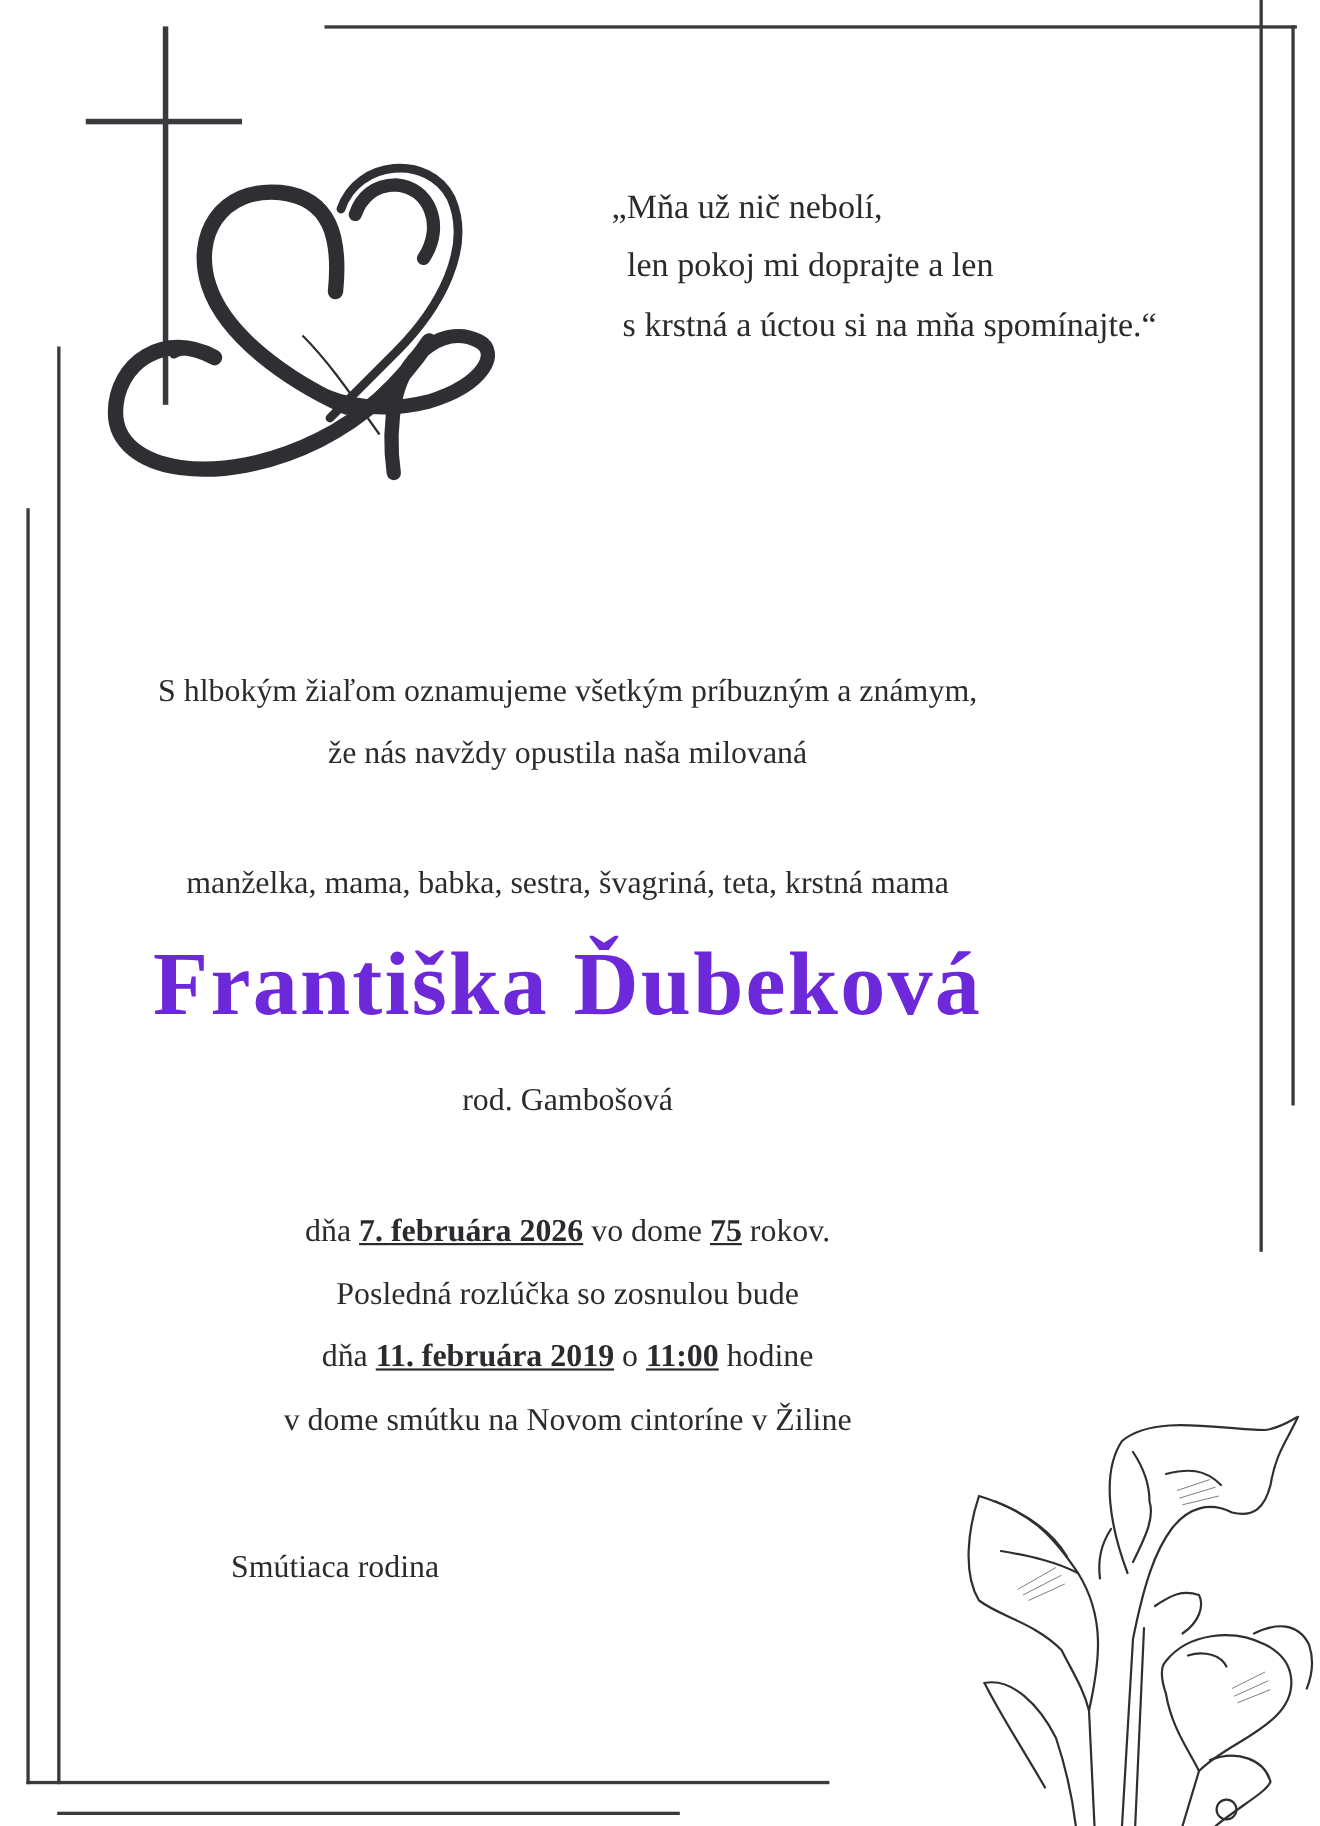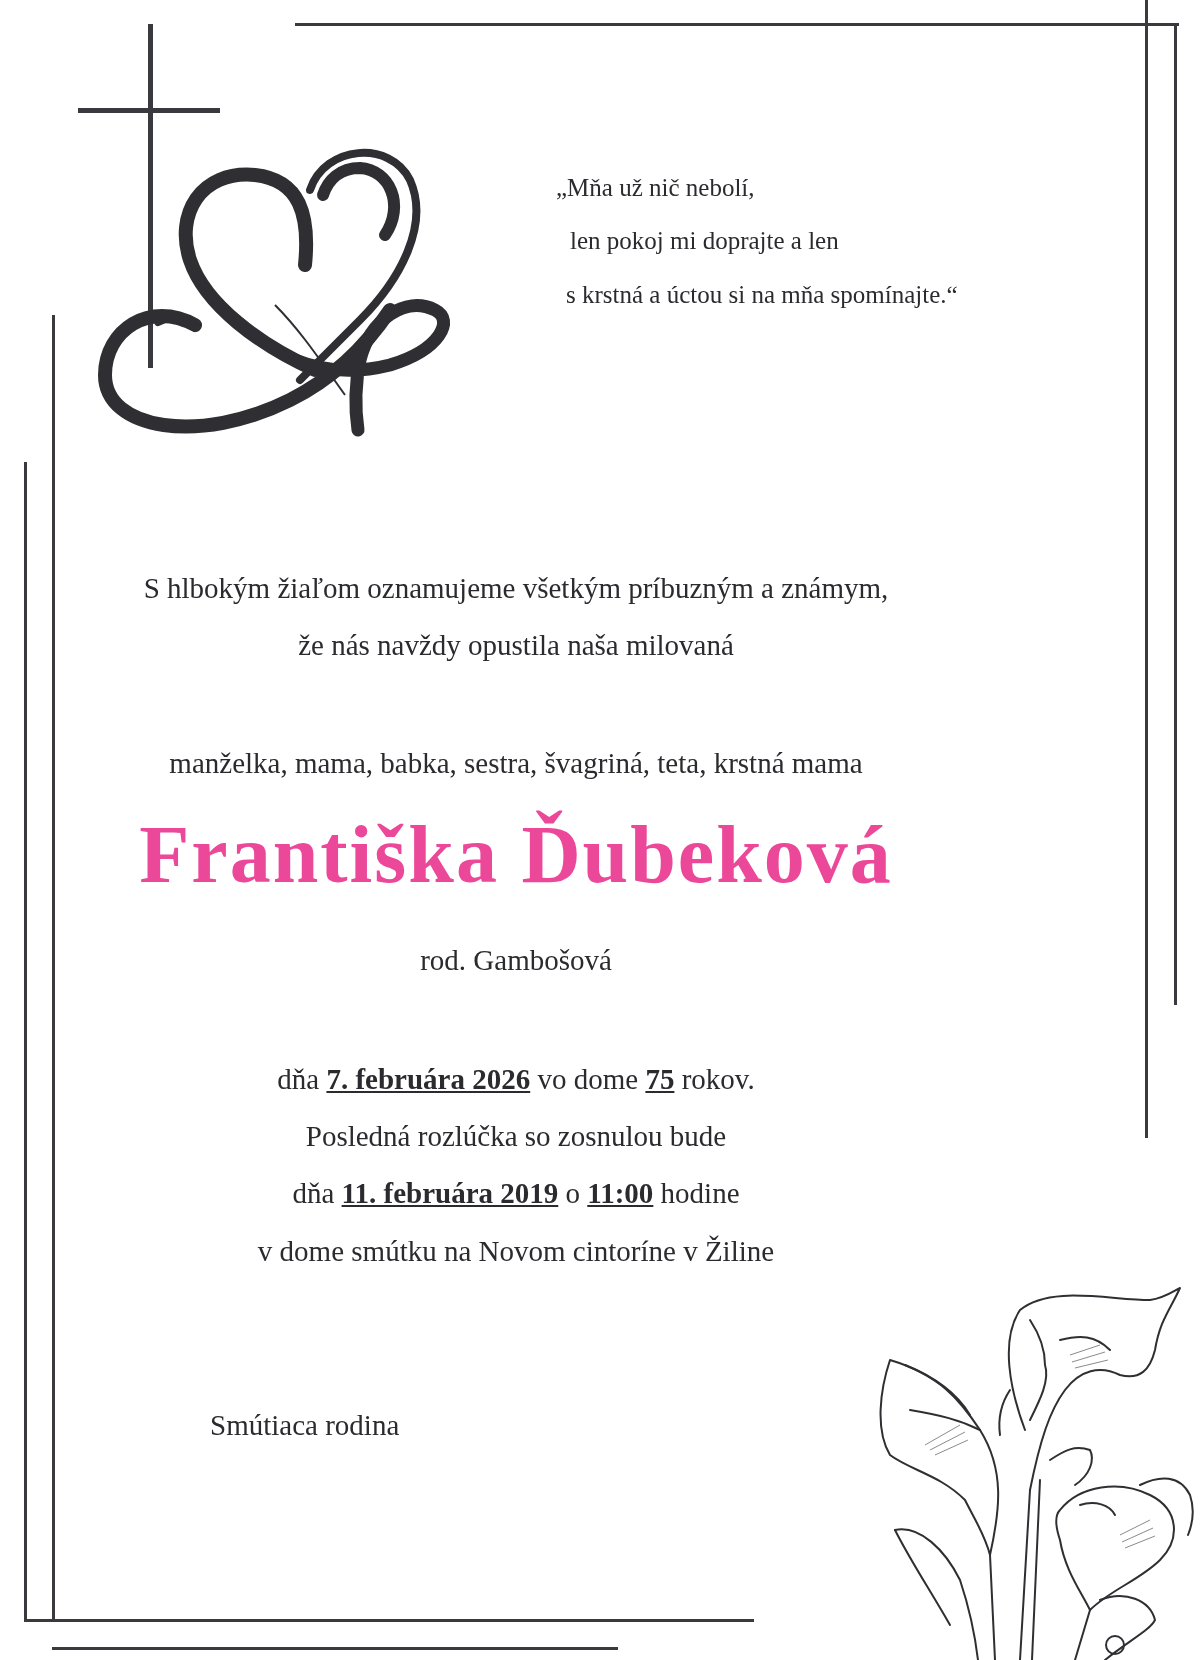--- a/index.html
+++ b/index.html
@@ -1,23 +1,23 @@
 <!DOCTYPE html>
 <html><head>
   <meta charset="utf-8">
   <style>
     html, body { margin: 0; padding: 0; background: #ffffff; }
     body { width: 1200px; height: 1660px; position: relative; overflow: hidden;
            font-family: "Liberation Serif", "DejaVu Serif", serif; color: #2b2a2e; }
     .line { position: absolute; background: #3a3a3e; }
     .txt { position: absolute; white-space: nowrap; }
-    .center { left: 0; width: 1032px; text-align: center; }
-    .quote { font-size: 25px; line-height: 25px; text-align: right; }
+    .center { left: 0; width: 1032px; text-align: center; margin-top: 40px; }
+    .quote { font-size: 31px; line-height: 25px; text-align: right; }
     .body { font-size: 29px; line-height: 30px; }
-    .name { font-size: 82px; line-height: 82px; font-weight: bold; letter-spacing: 2px; color: #ec4899; }
+    .name { font-size: 82px; line-height: 82px; font-weight: bold; letter-spacing: 2px; color: #6d28d9; }
     b { font-weight: bold; text-decoration: underline; }
     svg { position: absolute; }
   </style>
 </head>
 <body>
 
 <div class="line" style="left:295px; top:23px; width:884px; height:3px;"></div>
 <div class="line" style="left:1174px; top:23px; width:3px; height:982px;"></div>
 <div class="line" style="left:1145px; top:0px; width:3px; height:1138px;"></div>
 <div class="line" style="left:52px; top:315px; width:3px; height:1307px;"></div>

